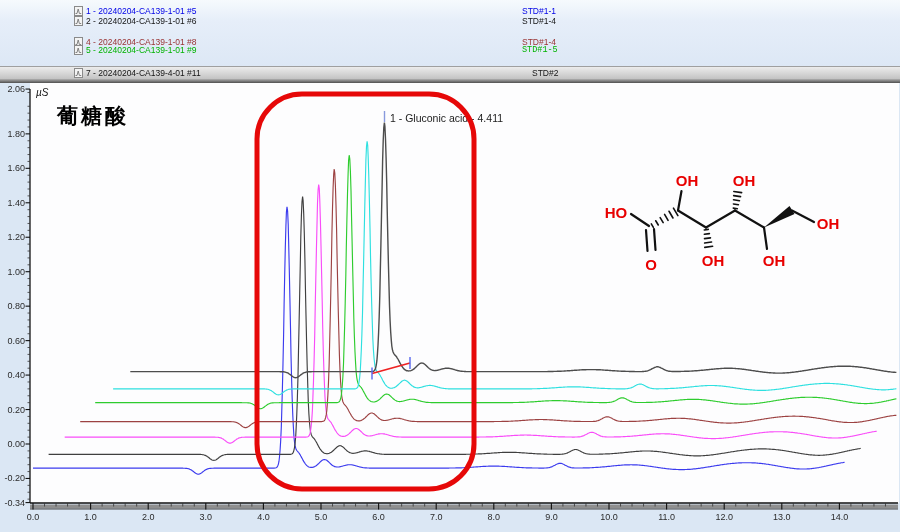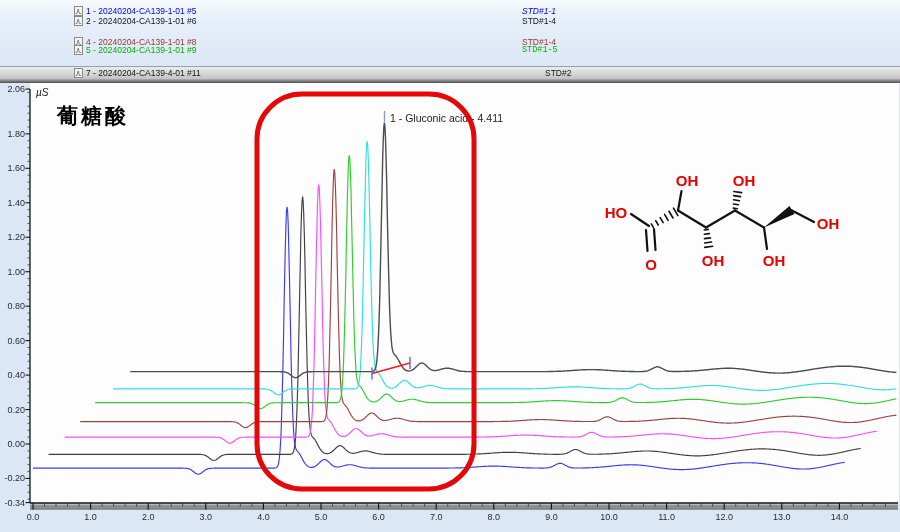--- a/index.html
+++ b/index.html
@@ -33,21 +33,21 @@
 
   <div class="legend" id="legend">
     <div class="legend-band"></div>
     <div class="legend-sep"></div>
   <div class="legend-row" style="top: 6px;">
         <span class="ic"><svg width="9" height="10">
             <rect x="0.5" y="0.5" width="8" height="9" fill="#f4f4f4" stroke="#8a8a8a"></rect>
             <path d="M1.5 7.5 L3 7.5 4.2 3 5.4 7.5 7.2 7.5" fill="none" stroke="#777" stroke-width="0.9"></path>
           </svg></span>
         <span class="lbl" style="color: rgb(0, 0, 230);">1 - 20240204-CA139-1-01 #5</span>
-        <span class="std" style="color: rgb(0, 0, 230); font-style: italic;">STD#1-1</span>
+        <span class="std" style="color: rgb(0, 0, 230);">STD#1-1</span>
       </div>
       <div class="legend-row" style="top: 16.3px;">
         <span class="ic"><svg width="9" height="10">
             <rect x="0.5" y="0.5" width="8" height="9" fill="#f4f4f4" stroke="#8a8a8a"></rect>
             <path d="M1.5 7.5 L3 7.5 4.2 3 5.4 7.5 7.2 7.5" fill="none" stroke="#777" stroke-width="0.9"></path>
           </svg></span>
         <span class="lbl" style="color: rgb(20, 20, 20);">2 - 20240204-CA139-1-01 #6</span>
         <span class="std" style="color: rgb(20, 20, 20);">STD#1-4</span>
       </div>
       <div class="legend-row" style="top: 36.9px;">
@@ -65,21 +65,21 @@
           </svg></span>
         <span class="lbl" style="color: rgb(0, 179, 0);">5 - 20240204-CA139-1-01 #9</span>
         <span class="std" style="color: rgb(0, 179, 0); font-family: Liberation Mono, monospace;">STD#1-5</span>
       </div>
       <div class="legend-row" style="top: 67.8px;">
         <span class="ic"><svg width="9" height="10">
             <rect x="0.5" y="0.5" width="8" height="9" fill="#f4f4f4" stroke="#8a8a8a"></rect>
             <path d="M1.5 7.5 L3 7.5 4.2 3 5.4 7.5 7.2 7.5" fill="none" stroke="#777" stroke-width="0.9"></path>
           </svg></span>
         <span class="lbl" style="color: rgb(20, 20, 20);">7 - 20240204-CA139-4-01 #11</span>
-        <span class="std" style="color: rgb(20, 20, 20); left: 500px; text-align: center;">STD#2</span>
+        <span class="std" style="color: rgb(20, 20, 20); left: 487px; text-align: center;">STD#2</span>
       </div>
     </div>
 
   <svg class="plot" width="900" height="532" viewBox="0 0 900 532">
     <defs>
       <clipPath id="plotclip">
           <rect x="30" y="83" width="868" height="421"></rect>
         </clipPath>
     </defs>
 

